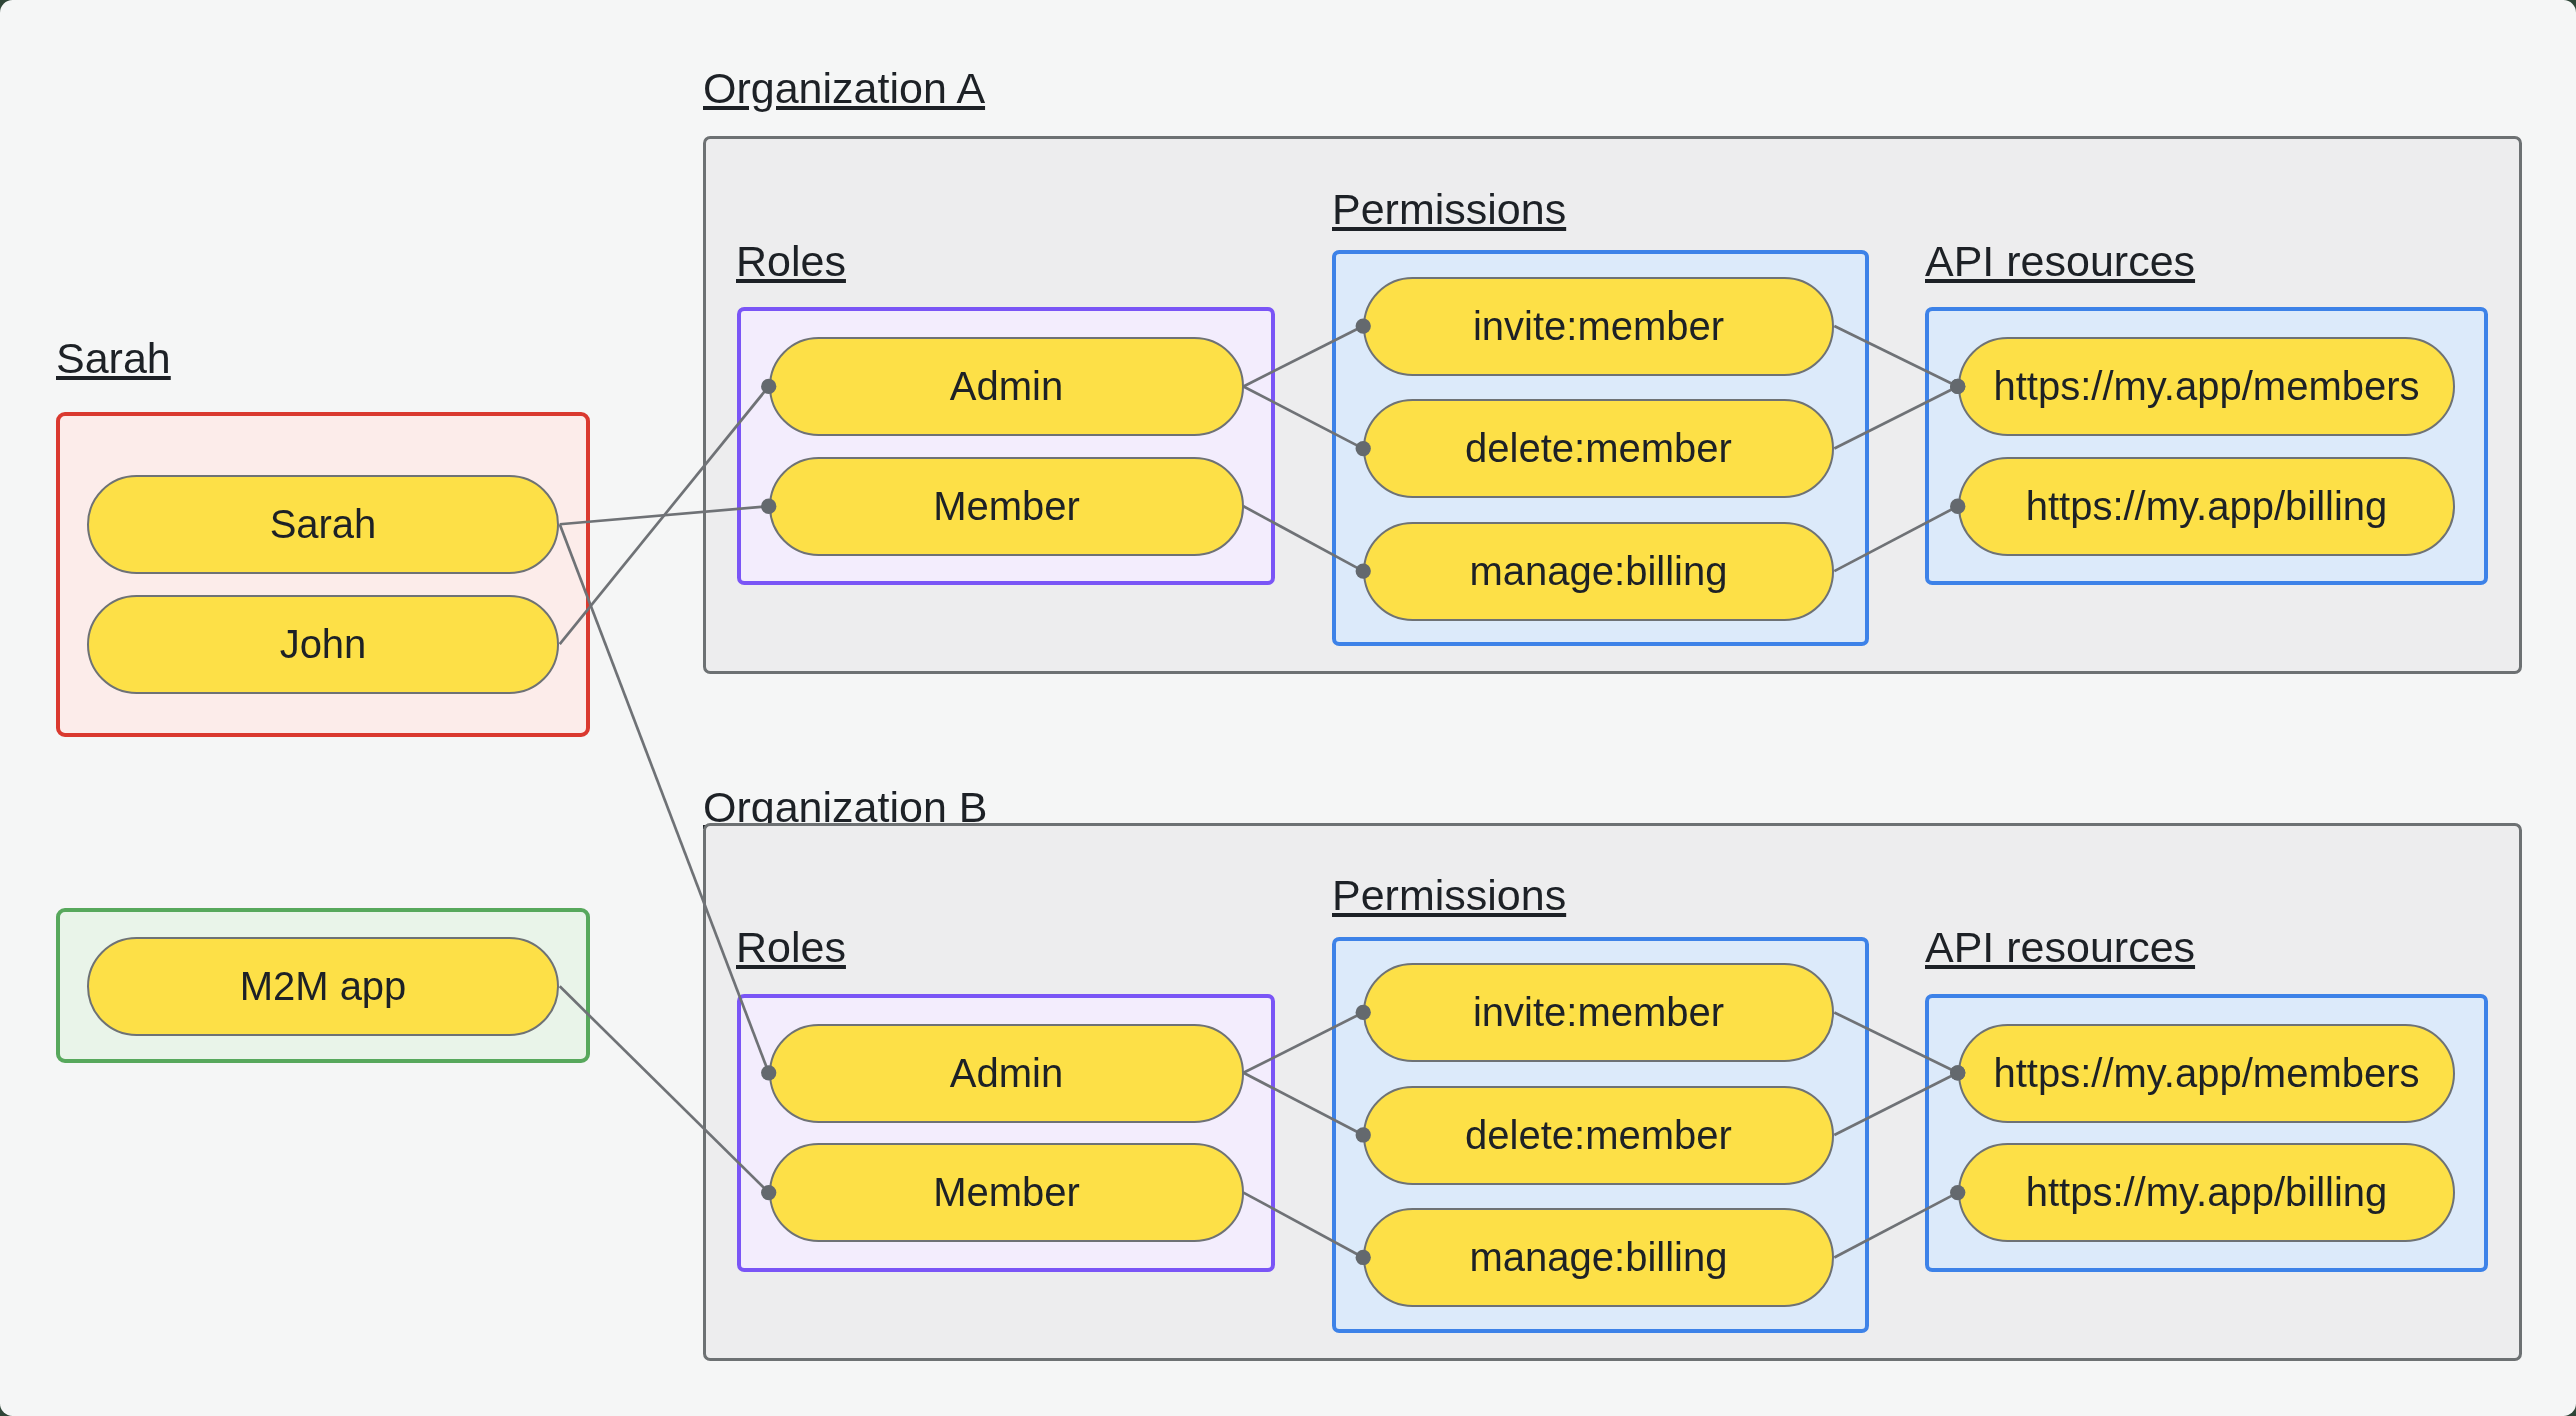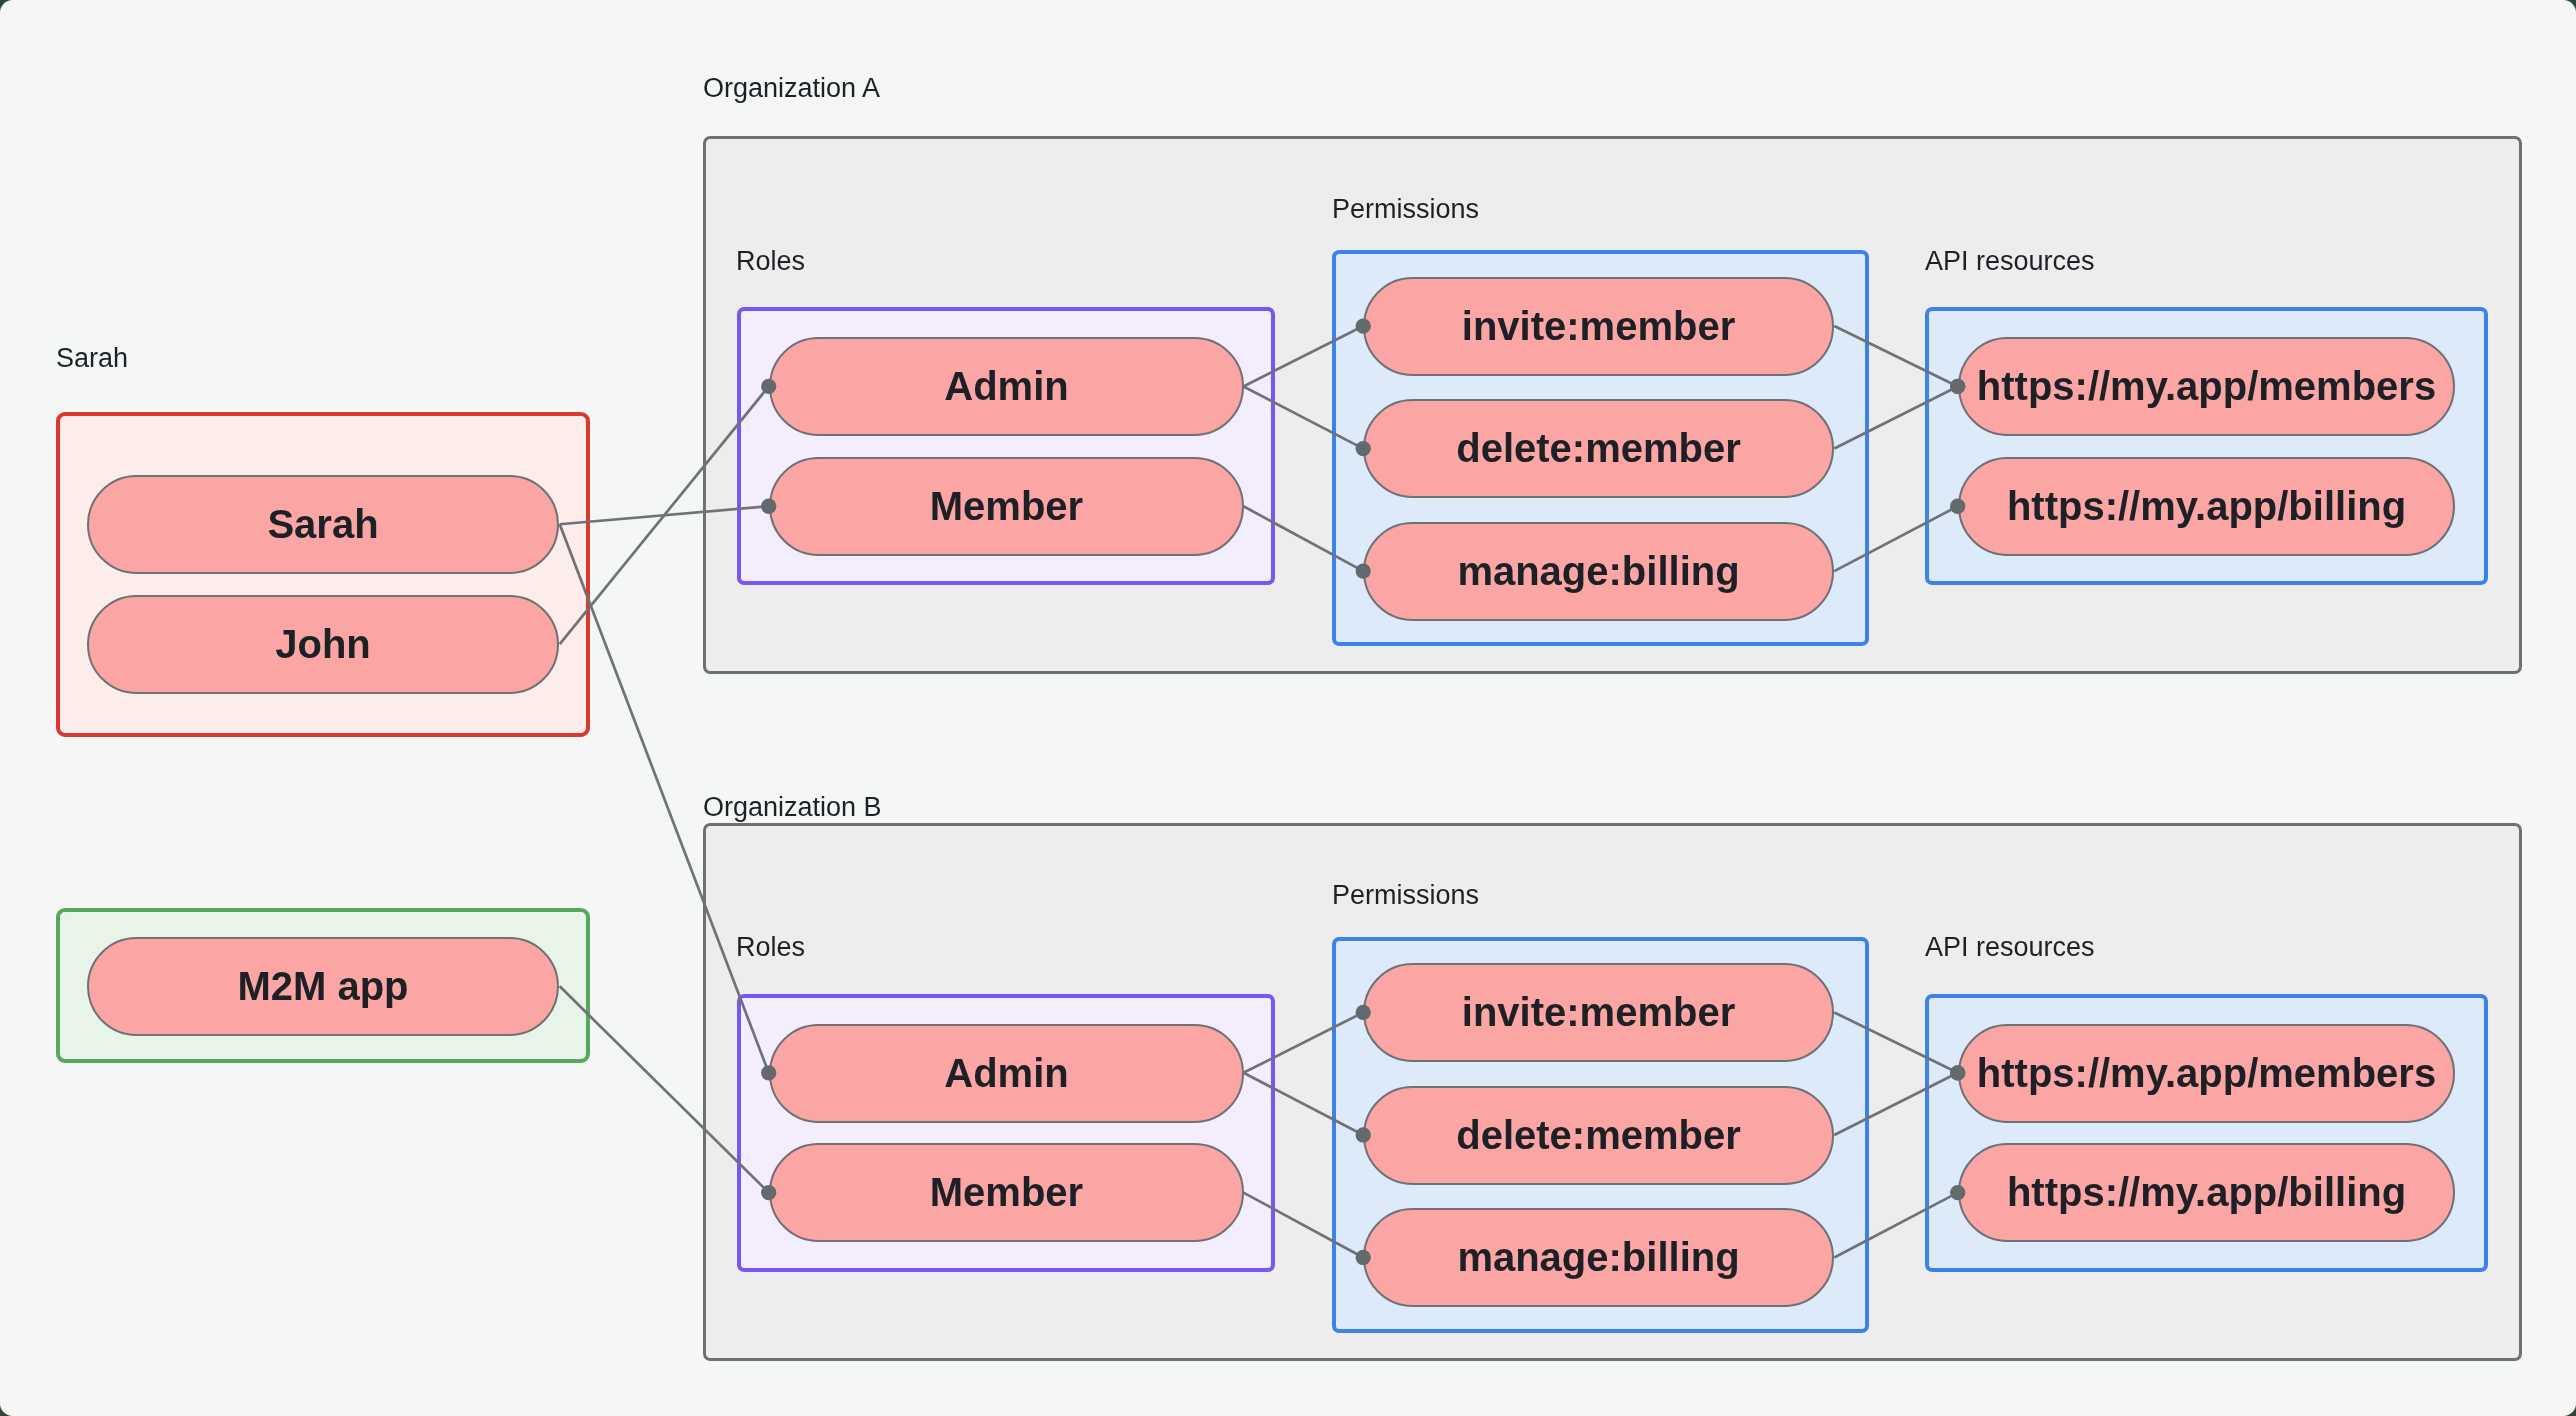--- a/index.html
+++ b/index.html
@@ -8,39 +8,40 @@
     font-family:"Liberation Sans","DejaVu Sans",sans-serif;
     width:2576px;height:1416px;overflow:hidden;
   }
   .canvas{
     position:relative;width:2576px;height:1416px;
     background:var(--page-bg,#f5f6f6);
     border-radius:12.6px;overflow:hidden;
   }
   .label{
     position:absolute;
-    font-size:27px;line-height:47px;color:var(--text,#1d2126);
+    font-size:43px;line-height:47px;color:var(--text,#1d2126);
     white-space:nowrap;
+    text-decoration:underline;
   }
   .group-box{position:absolute;border-radius:9px;box-sizing:border-box;}
   .org-box{
     position:absolute;border-radius:7.2px;box-sizing:border-box;
     background:var(--org-fill,#ededee);
     border:3.6px solid var(--org-border,#6d7173);
   }
   .inner-box{position:absolute;border-radius:7.2px;box-sizing:border-box;}
   .users-box{background:var(--red-fill);border:4.5px solid var(--red-border);}
   .m2m-box{background:var(--green-fill);border:4.5px solid var(--green-border);}
   .roles-box{background:var(--purple-fill);border:4.5px solid var(--purple-border);}
   .blue-box{background:var(--blue-fill);border:4.5px solid var(--blue-border);}
   .pill{
     position:absolute;height:99px;border-radius:50px;box-sizing:border-box;
-    background:#fca5a5;border:2.7px solid var(--pill-border,#6e7275);
+    background:#fde047;border:2.7px solid var(--pill-border,#6e7275);
     display:flex;align-items:center;justify-content:center;
-    font-size:40px;color:var(--text,#1d2126);white-space:nowrap;font-weight:bold;
+    font-size:40px;color:var(--text,#1d2126);white-space:nowrap;
   }
   svg.edges{position:absolute;left:0;top:0;pointer-events:none;}
 </style>
 </head>
 <body style="background: rgb(46, 69, 55);">
 
 <div class="canvas" style="--page-bg: #f5f6f6; --text: #1d2126; --org-fill: #ededee; --org-border: #6d7173; --red-border: #da392f; --red-fill: #fcecea; --green-border: #57a85c; --green-fill: #e9f4e9; --purple-border: #7a55f6; --purple-fill: #f3edfd; --blue-border: #3d82e8; --blue-fill: #dceafa; --pill-border: #6e7275;">
 
   <div class="label" style="left:56px;top:335px;">Sarah</div>
   <div class="group-box users-box" style="left:56px;top:412px;width:534px;height:325px;"></div>

